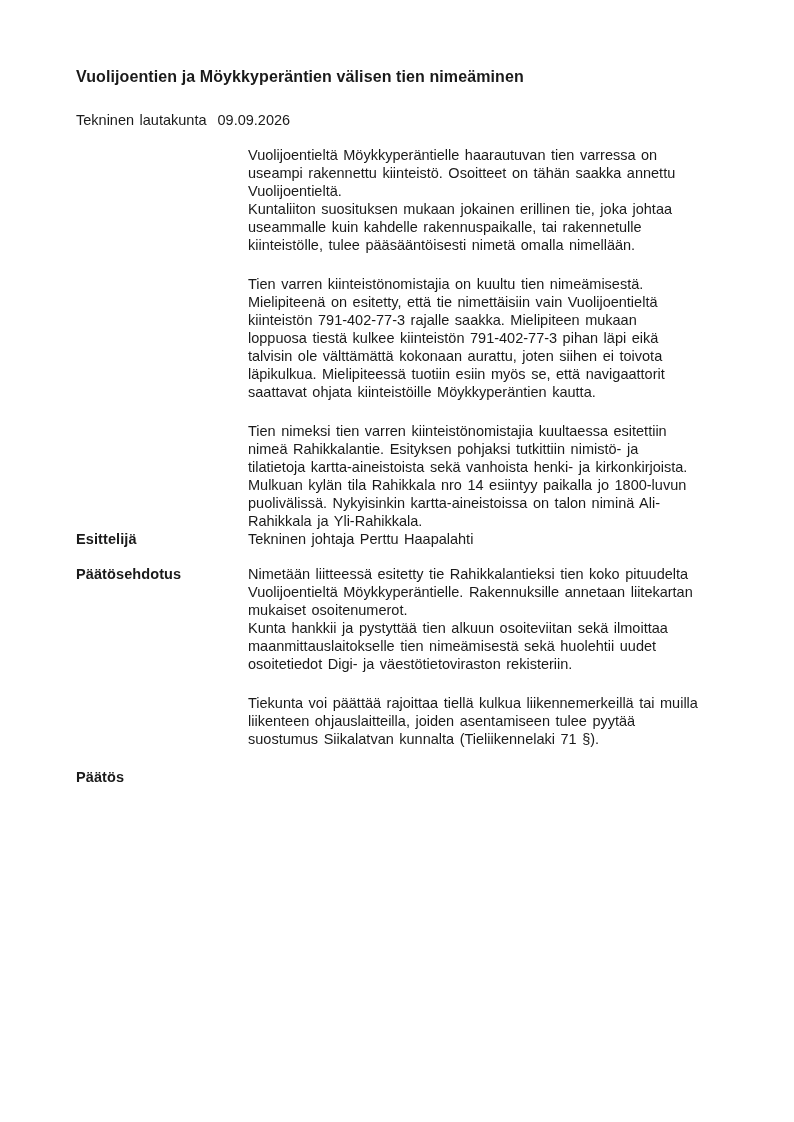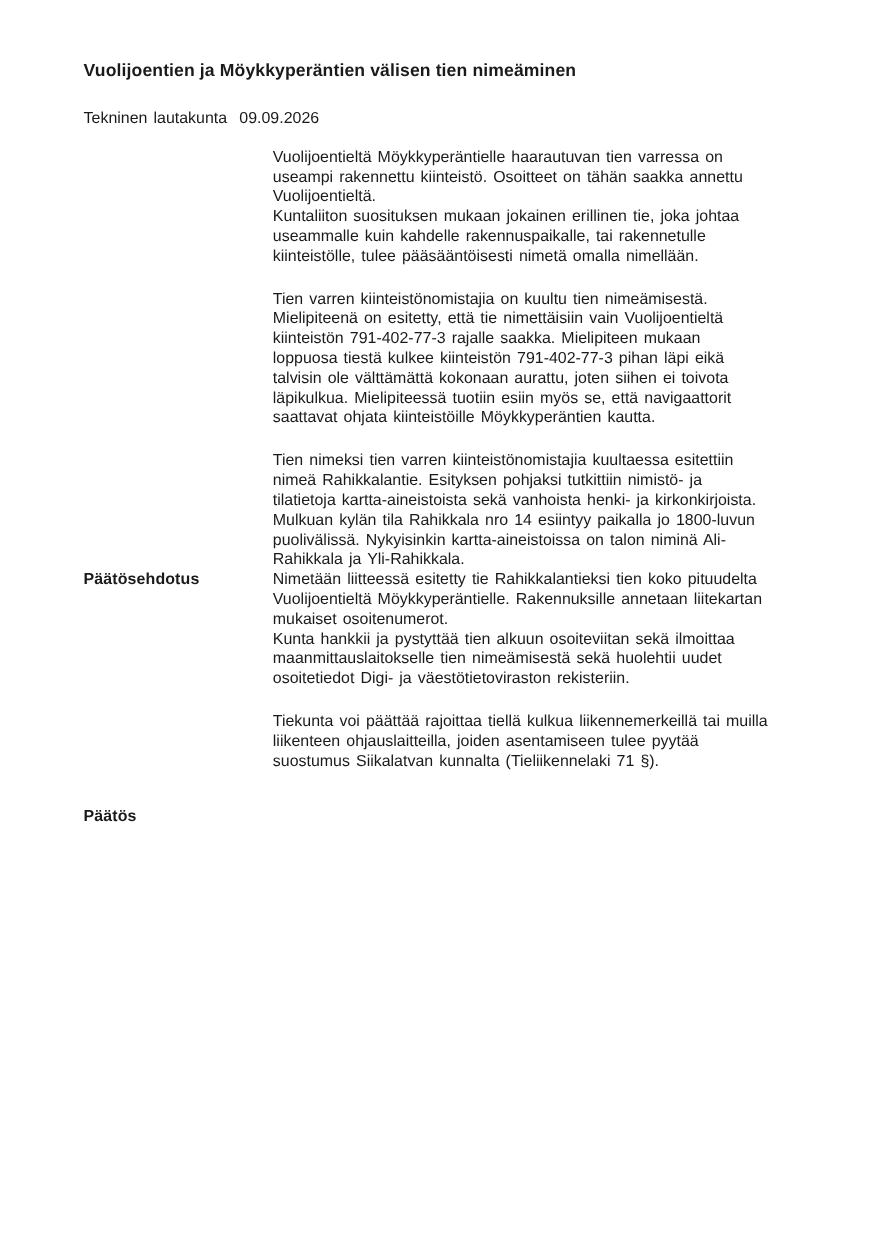--- a/index.html
+++ b/index.html
@@ -10,21 +10,21 @@
     height: 1122px;
     background: #ffffff;
     overflow: hidden;
     font-family: "Liberation Sans", "DejaVu Sans", sans-serif;
     font-size: 14.5px;
     line-height: 18px;
     color: #1a1a1a;
   }
   .content {
     position: absolute;
-    top: 56px;
+    top: 68px;
     left: 76px;
     width: 692px;
   }
   .title {
     font-size: 16px;
     line-height: 18px;
     font-weight: bold;
     letter-spacing: 0.1px;
     margin: 0 0 25px 0;
   }
@@ -39,21 +39,21 @@
   }
   .body-col { width: 520px; flex: 0 0 520px; }
   .para {
     margin: 0 0 21px 0;
     white-space: pre-wrap;
     word-spacing: 1.5px;
   }
   .body-col .para:last-child { margin-bottom: 0; }
   .row-background { }
   .row-presenter { margin-bottom: 17px; }
-  .row-proposal { margin-bottom: 32px; }
+  .row-proposal { margin-bottom: 20px; }
 </style>
 </head>
 <body>
 
 <div class="page">
   <div class="content">
 
     <h1 class="title">Vuolijoentien ja Möykkyperäntien välisen tien nimeäminen</h1>
 
     <div class="meta">
@@ -78,20 +78,26 @@
 saattavat ohjata kiinteistöille Möykkyperäntien kautta.</p>
         <p class="para">Tien nimeksi tien varren kiinteistönomistajia kuultaessa esitettiin
 nimeä Rahikkalantie. Esityksen pohjaksi tutkittiin nimistö- ja
 tilatietoja kartta-aineistoista sekä vanhoista henki- ja kirkonkirjoista.
 Mulkuan kylän tila Rahikkala nro 14 esiintyy paikalla jo 1800-luvun
 puolivälissä. Nykyisinkin kartta-aineistoissa on talon niminä Ali-
 Rahikkala ja Yli-Rahikkala.</p>
       </div>
     </div>
 
+    <div class="row row-presenter">
+      <div class="label-col">Esittelijä</div>
+      <div class="body-col">
+        <p class="para">Tekninen johtaja Perttu Haapalahti</p>
+      </div>
+    </div>
 
     <div class="row row-proposal">
       <div class="label-col">Päätösehdotus</div>
       <div class="body-col">
         <p class="para">Nimetään liitteessä esitetty tie Rahikkalantieksi tien koko pituudelta
 Vuolijoentieltä Möykkyperäntielle. Rakennuksille annetaan liitekartan
 mukaiset osoitenumerot.
 Kunta hankkii ja pystyttää tien alkuun osoiteviitan sekä ilmoittaa
 maanmittauslaitokselle tien nimeämisestä sekä huolehtii uudet
 osoitetiedot Digi- ja väestötietoviraston rekisteriin.</p>

